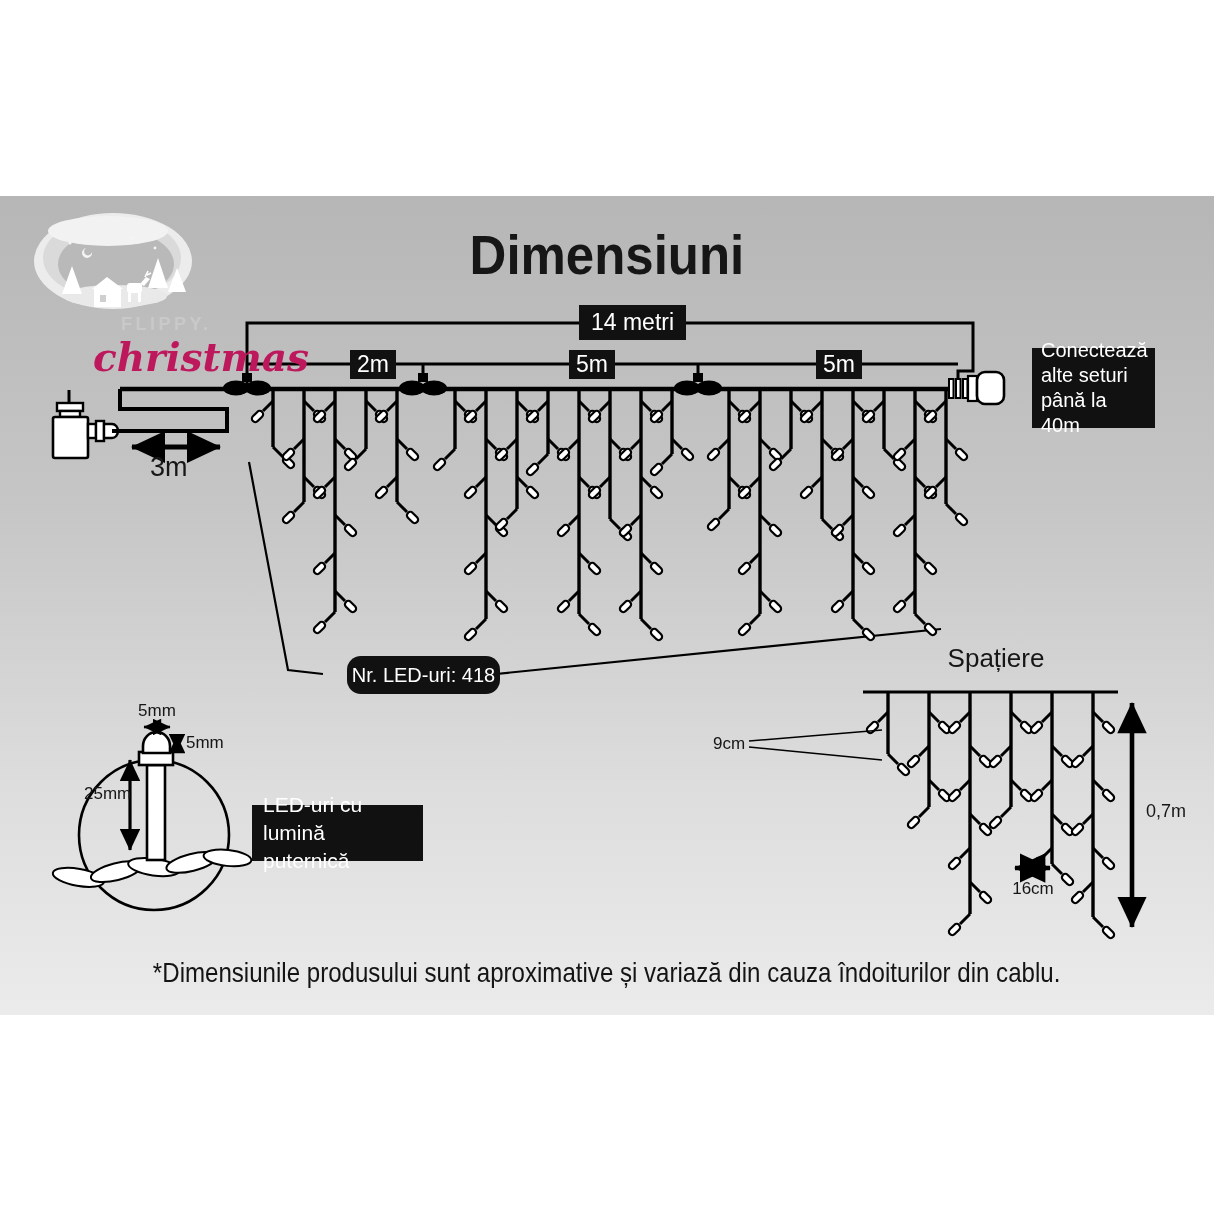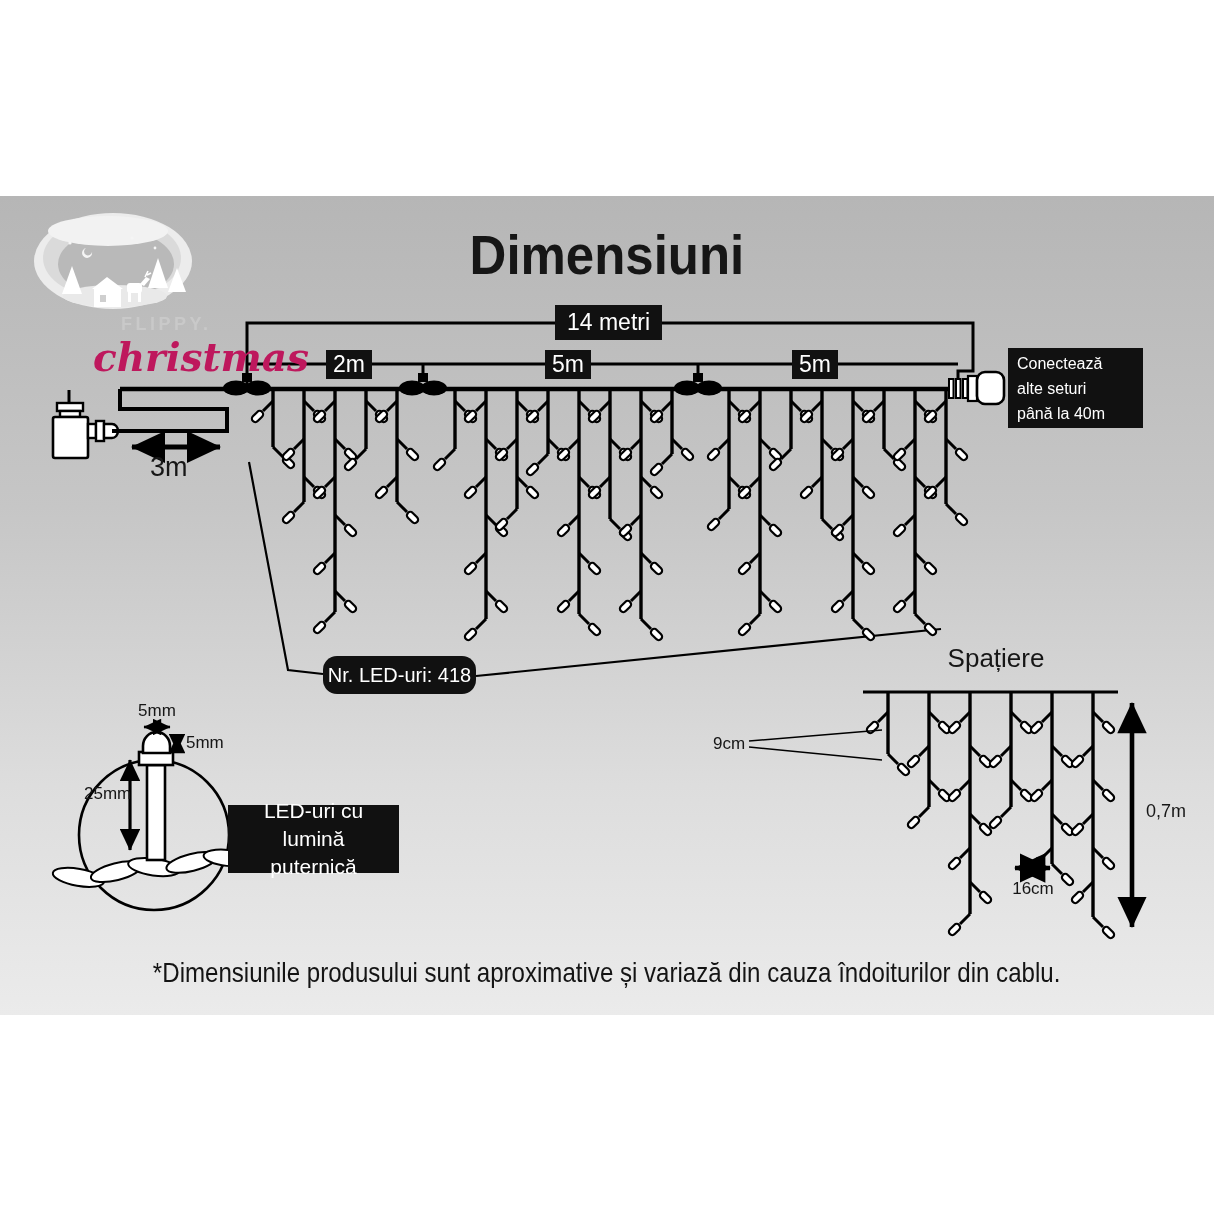--- a/index.html
+++ b/index.html
@@ -9,21 +9,21 @@
     --title:#161616;
   }
   html,body{margin:0;padding:0;}
   body{font-family:"Liberation Sans", sans-serif;}
   .canvas{position:relative;width:1214px;height:1214px;background:#ffffff;overflow:hidden;}
   .gray-band{position:absolute;left:0;top:196px;width:1214px;height:819px;
     background:linear-gradient(180deg,#b6b6b6 0%,#c6c6c6 38%,#dddddd 72%,#ebebeb 100%);}
   svg.diagram{position:absolute;left:0;top:0;}
   .lbl{position:absolute;color:var(--title);white-space:nowrap;}
   .blackbox{position:absolute;background:var(--boxbg);color:var(--boxtx);
-    display:flex;align-items:center;justify-content:center;box-sizing:border-box;}
+    display:flex;align-items:center;justify-content:center;box-sizing:border-box;margin-left:24px;}
   .pre{white-space:pre-line;}
   .title{left:0;right:0;top:222px;text-align:center;font-size:56px;font-weight:bold;
     letter-spacing:0px;color:var(--title);}
   .title span{display:inline-block;transform:scaleX(.91);transform-origin:center;}
   .footer{left:0;right:0;top:957px;text-align:center;font-size:28px;color:#141414;}
   .footer span{display:inline-block;transform:scaleX(.86);transform-origin:center;}
   .logo-brand{left:121px;top:314px;font-size:18px;letter-spacing:3.5px;color:#c9c9c9;font-weight:bold;}
   .logo-script{left:93px;top:334px;font-size:39px;color:#be185d;
     font-family:"DejaVu Serif", serif;font-style:italic;font-weight:bold;}
 </style>
@@ -439,32 +439,32 @@
   <div class="lbl logo-brand">FLIPPY.</div>
   <div class="lbl logo-script">christmas</div>
 
   <div class="blackbox" style="left:555px;top:305px;width:107px;height:35px;font-size:23px;">14 metri</div>
   <div class="blackbox" style="left:326px;top:350px;width:46px;height:29px;font-size:23px;">2m</div>
   <div class="blackbox" style="left:545px;top:350px;width:46px;height:29px;font-size:23px;">5m</div>
   <div class="blackbox" style="left:792px;top:350px;width:46px;height:29px;font-size:23px;">5m</div>
 
   <div class="lbl" style="left:150px;top:452px;font-size:27px;">3m</div>
 
-  <div class="blackbox pre" style="left:1008px;top:348px;width:135px;height:80px;font-size:16px;
+  <div class="blackbox pre" style="left:1008px;top:348px;width:123px;height:80px;font-size:20px;
        line-height:25px;justify-content:flex-start;padding:4px 9px;text-align:left;">Conectează
 alte seturi
 până la 40m</div>
 
   <div class="blackbox" style="left:323px;top:656px;width:153px;height:38px;font-size:20px;border-radius:14px;">Nr. LED-uri: 418</div>
 
   <div class="lbl" style="left:132px;top:701px;width:50px;text-align:center;font-size:17px;">5mm</div>
   <div class="lbl" style="left:186px;top:733px;font-size:17px;">5mm</div>
   <div class="lbl" style="left:84px;top:784px;font-size:17px;">25mm</div>
-  <div class="blackbox pre" style="left:228px;top:805px;width:171px;height:68px;font-size:21px;
-       line-height:28px;justify-content:flex-start;padding:3px 11px;text-align:center;">LED-uri cu lumină
+  <div class="blackbox pre" style="left:228px;top:805px;width:171px;height:56px;font-size:21px;
+       line-height:28px;justify-content:flex-start;padding:3px 11px;text-align:left;">LED-uri cu lumină
 puternică</div>
 
   <div class="lbl" style="left:940px;top:643px;width:112px;text-align:center;font-size:26px;">Spațiere</div>
   <div class="lbl" style="left:713px;top:734px;font-size:17px;">9cm</div>
   <div class="lbl" style="left:1004px;top:879px;width:58px;text-align:center;font-size:17px;">16cm</div>
   <div class="lbl" style="left:1146px;top:801px;font-size:18px;">0,7m</div>
 
   <div class="lbl footer">
     <span>*Dimensiunile produsului sunt aproximative și variază din cauza îndoiturilor din cablu.</span>
   </div>

